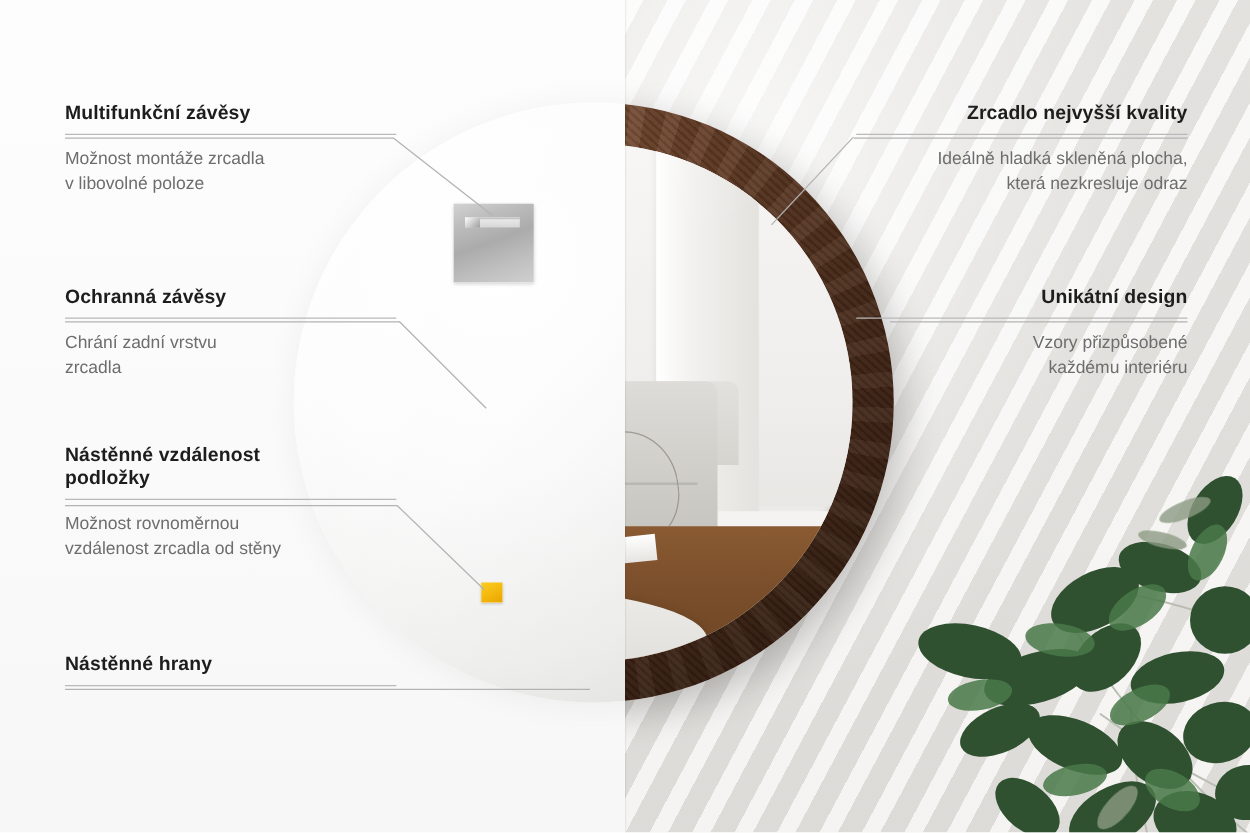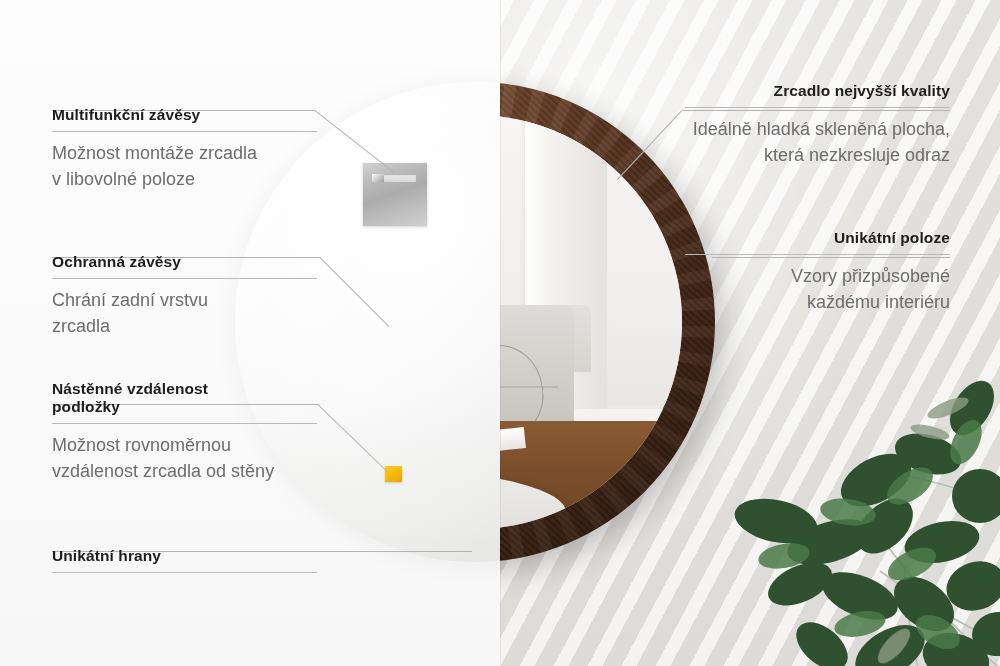--- a/index.html
+++ b/index.html
@@ -90,22 +90,22 @@
   .plant svg{width:100%;height:100%;}
 
   
   .split{position:absolute;left:500px;top:0;width:1px;height:666px;background:rgba(0,0,0,.06);}
 
   
   .callout{position:absolute;}
   .callout h3{margin:0;font-size:15.5px;font-weight:700;color:#1d1d1d;letter-spacing:.1px;}
   .callout h3 .l2{display:block;}
   .rule{height:1px;background:#b9b9b9;margin:7px 0 9px;}
-  .callout p{margin:0;font-size:18px;line-height:1.42;color:#6d6d6d;}
-  .left-callout{left:52px;width:265px;text-align:left;margin-top:24px;}
+  .callout p{margin:0;font-size:14px;line-height:1.42;color:#6d6d6d;}
+  .left-callout{left:52px;width:265px;text-align:left;}
   .right-callout{width:265px;text-align:right;}
 
   
   .leader{position:absolute;background:#b3b3b3;height:1px;transform-origin:0 0;}
 </style>
 </head>
 <body>
 
 <div id="stage">
 
@@ -227,31 +227,31 @@
     <h3>
       <span class="l2">Nástěnné vzdálenost</span>
       <span class="l2">podložky</span>
     </h3>
     <div class="rule"></div>
     <p>Možnost rovnoměrnou</p>
     <p>vzdálenost zrcadla od stěny</p>
   </div>
 
   <div class="callout left-callout" style="top:523px;">
-    <h3>Unikátní hrany</h3>
+    <h3>Nástěnné hrany</h3>
     <div class="rule"></div>
   </div>
 
   <div class="callout right-callout" style="left:685px;top:82px;">
     <h3>Zrcadlo nejvyšší kvality</h3>
     <div class="rule"></div>
     <p>Ideálně hladká skleněná plocha,</p>
     <p>která nezkresluje odraz</p>
   </div>
 
   <div class="callout right-callout" style="left:685px;top:229px;">
-    <h3>Unikátní poloze</h3>
+    <h3>Unikátní design</h3>
     <div class="rule"></div>
     <p>Vzory přizpůsobené</p>
     <p>každému interiéru</p>
   </div>
 
 </div>
 
 </body></html>

